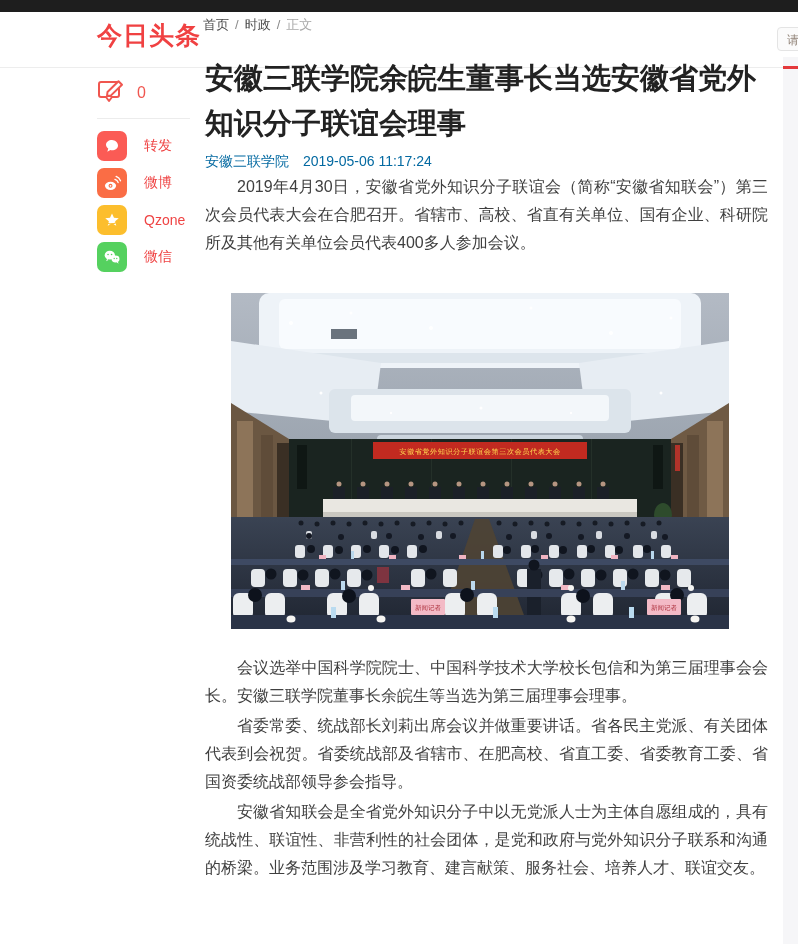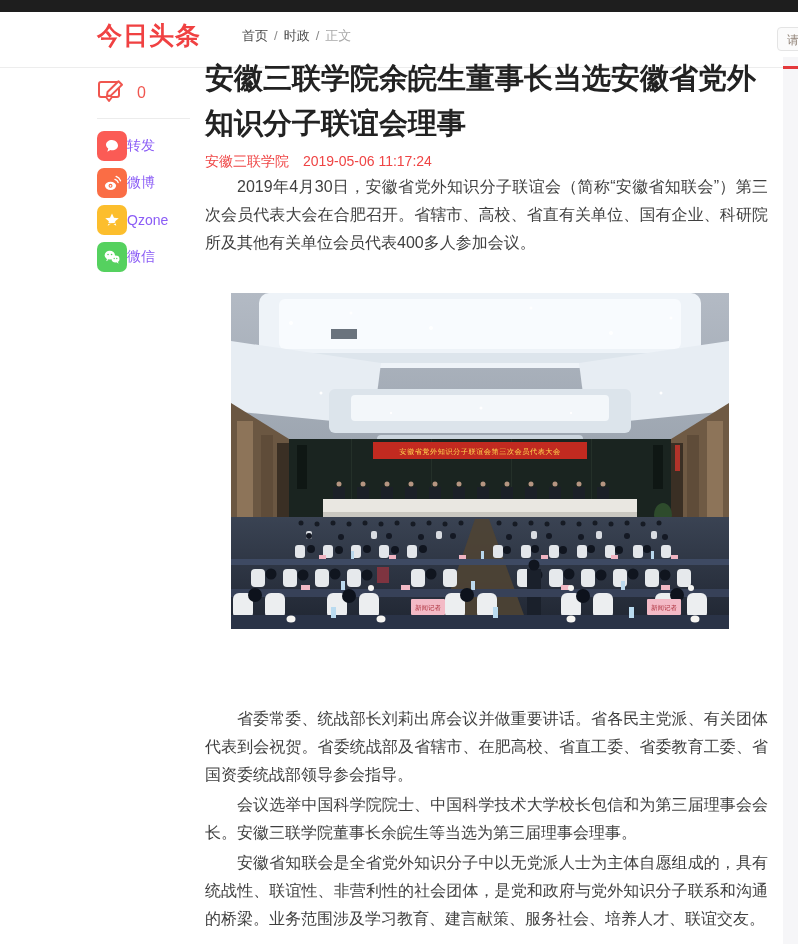--- a/index.html
+++ b/index.html
@@ -6,50 +6,50 @@
   html,body { background:#fff; }
   body { font-family:"Liberation Sans","DejaVu Sans",sans-serif; }
   .page { position:relative; width:798px; height:944px; overflow:hidden; background:#fff; }
 
   
   .topbar { position:absolute; left:0; top:0; width:798px; height:12px; background:#1e1e1e; }
 
   
   .header { position:absolute; left:0; top:12px; width:798px; height:56px; background:#fff; border-bottom:1px solid #ededed; }
   .logo { position:absolute; left:97px; top:7px; font-size:25px; font-weight:700; color:#f04142; letter-spacing:1px; }
-  .breadcrumb { position:absolute; left:203px; top:15px; font-size:13px; color:#4a4a4a;margin-left:39px; }
+  .breadcrumb { position:absolute; left:203px; top:4px; font-size:13px; color:#4a4a4a; }
   .breadcrumb .sep { color:#8a8a8a; margin:0 6px; }
   .breadcrumb .crumb { color:#4a4a4a; text-decoration:none; cursor:pointer; }
   .breadcrumb .current { color:#a9a9a9; }
   .login-chip { position:absolute; left:777px; top:15px; width:40px; height:24px; background:#fbfbfb; border:1px solid #e4e4e4; border-radius:4px; font-size:12px; color:#93857a; padding:4px 0 0 9px; overflow:hidden; }
 
   
   .right-strip { position:absolute; left:783px; top:57px; width:15px; height:887px; background:#f6f6f8; }
   .right-strip .red-line { position:absolute; left:0; top:9px; width:15px; height:3px; background:#e4393c; }
 
   
   .share { position:absolute; left:97px; top:80px; width:96px; }
   .cmt-row { display:flex; align-items:center; height:26px; cursor:pointer; }
   .cmt-count { color:#f0564f; font-size:16px; margin-left:12px; }
   .share hr { border:none; border-top:1px solid #ececec; margin:12px 0; width:93px; }
   .share-row { display:flex; align-items:center; margin-bottom:7px; cursor:pointer; }
   .share-ico { width:30px; height:30px; border-radius:7px; display:flex; align-items:center; justify-content:center; }
   .share-ico.forward { background:#fb5b55; }
   .share-ico.weibo { background:#fa6d45; }
   .share-ico.qzone { background:#fcbe2d; }
   .share-ico.wechat { background:#55d15f; }
-  .share-label { font-size:14px; color:#8b5cf6; }
+  .share-label { font-size:14px; color:#ef4444; margin-left:17px; }
 
   
   .main { position:absolute; left:205px; top:56px; width:563px; }
   h1.title { font-size:29px; line-height:45px; font-weight:700; color:#222; }
-  .byline { margin-top:7px; font-size:14px; color:#ef4444; }
+  .byline { margin-top:7px; font-size:14px; color:#0369a1; }
   .byline .src { margin-right:10px; }
   .main p { margin:2px 0; font-size:16px; line-height:28px; color:#3f3f3f; text-indent:2em; text-align:justify; }
-  figure.photo { width:512px; margin:36px auto 76px auto; }
+  figure.photo { width:512px; margin:36px auto 25px auto; }
   figure.photo svg { display:block; }
 
   svg text { font-family:"Liberation Sans","DejaVu Sans",sans-serif; }
 </style>
 </head>
 <body>
 
 <div class="page">
 
   <div class="topbar"></div>
@@ -398,19 +398,19 @@
           </g>
           <g fill="#badbf0">
             <rect x="100" y="314" width="5" height="11"></rect>
               <rect x="262" y="314" width="5" height="11"></rect>
               <rect x="398" y="314" width="5" height="11"></rect>
           </g>
         </g>
       </svg>
     </figure>
 
+    <p>会议选举中国科学院院士、中国科学技术大学校长包信和为第三届理事会会长。安徽三联学院董事长余皖生等当选为第三届理事会理事。</p>
     <p>省委常委、统战部长刘莉出席会议并做重要讲话。省各民主党派、有关团体代表到会祝贺。省委统战部及省辖市、在肥高校、省直工委、省委教育工委、省国资委统战部领导参会指导。</p>
-    <p>会议选举中国科学院院士、中国科学技术大学校长包信和为第三届理事会会长。安徽三联学院董事长余皖生等当选为第三届理事会理事。</p>
     <p>安徽省知联会是全省党外知识分子中以无党派人士为主体自愿组成的，具有统战性、联谊性、非营利性的社会团体，是党和政府与党外知识分子联系和沟通的桥梁。业务范围涉及学习教育、建言献策、服务社会、培养人才、联谊交友。</p>
 
   </main>
 
 </div>
 
 </body></html>

